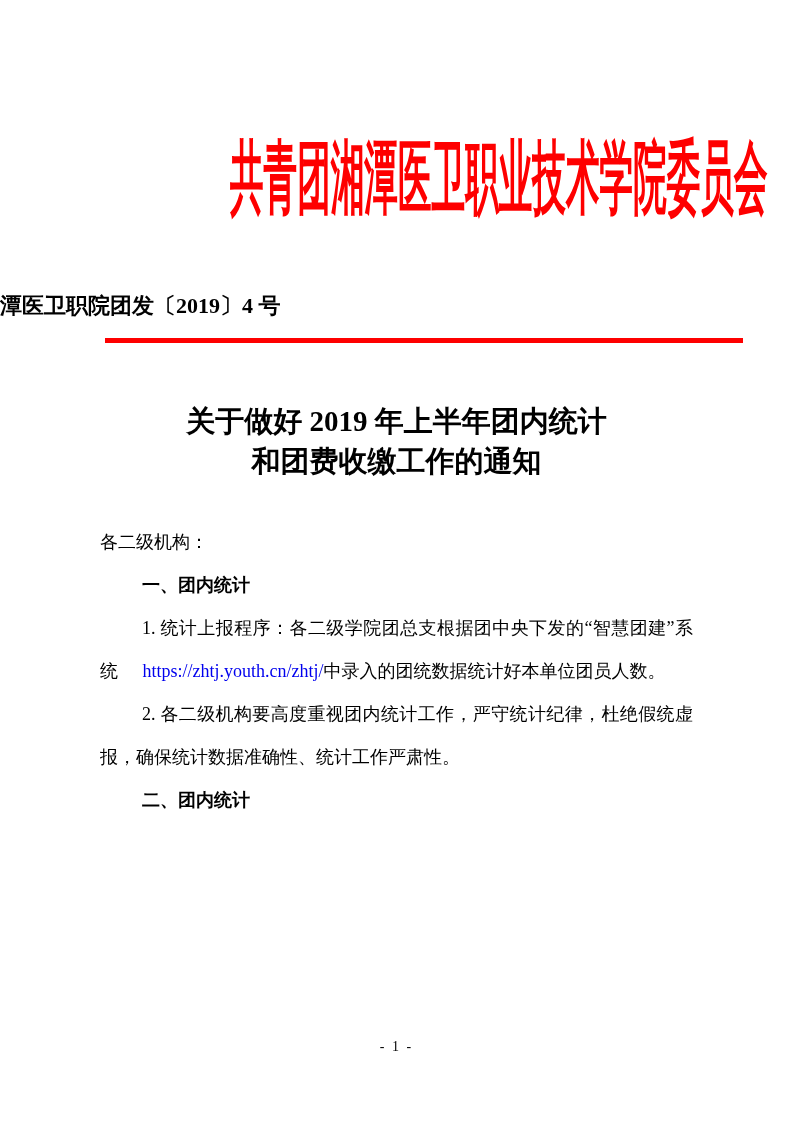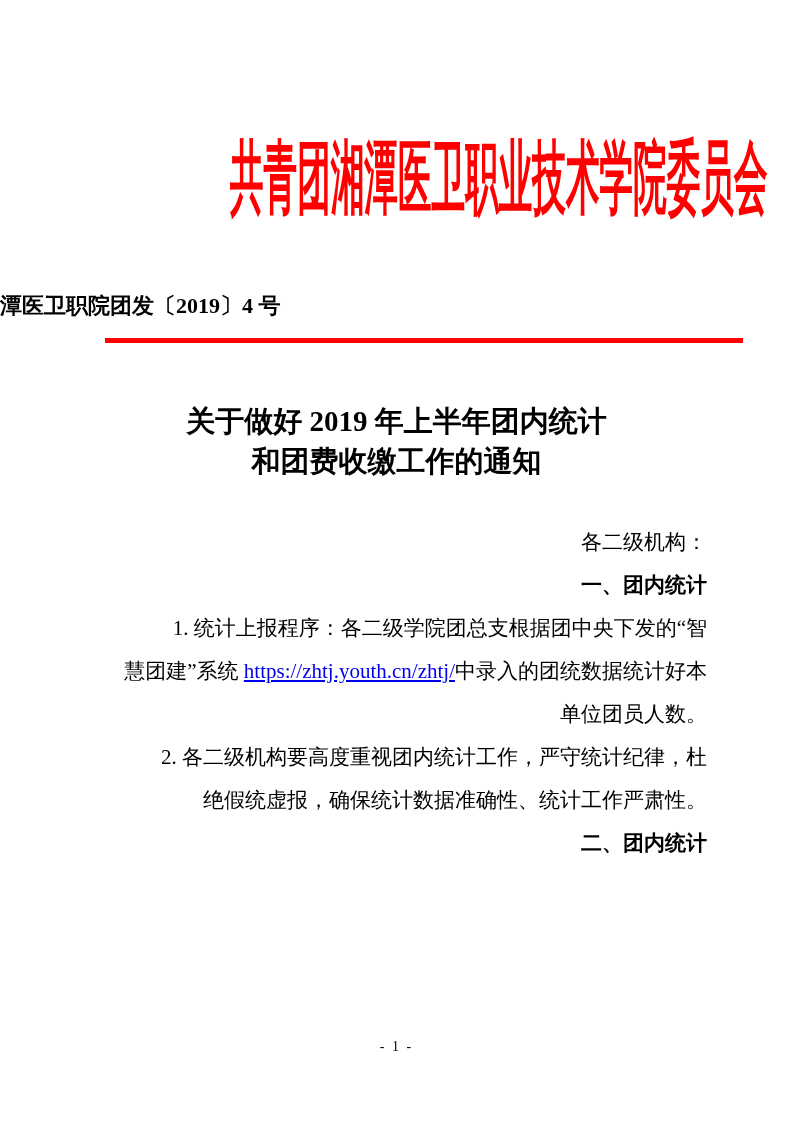--- a/index.html
+++ b/index.html
@@ -66,45 +66,44 @@
     text-align: center;
     font-size: 29px;
     font-weight: bold;
     line-height: 40px;
     margin: 0;
   }
   
   .body-block {
     position: absolute;
     top: 521px;
-    left: 114px;
+    left: 100px;
     width: 593px;
-    font-size: 21px;
+    font-size: 18px;
     line-height: 43px;
     text-align: justify;
     text-justify: inter-character;
   }
   .body-block p {
     margin: 0;
     padding: 0;
-    text-align: right;
   }
   .indent {
     text-indent: 42px;
   }
   .heading {
     font-weight: bold;
     text-indent: 42px;
     text-align: left;
   }
   .url-link {
     color: var(--link-blue, #0000ee);
-    text-decoration: underline;
     cursor: pointer;
     word-break: break-all;
+    margin-left: 20px;
   }
   
   .page-number {
     position: absolute;
     top: 1038px;
     left: 0;
     width: 793px;
     text-align: center;
     font-size: 14px;
     line-height: 18px;

